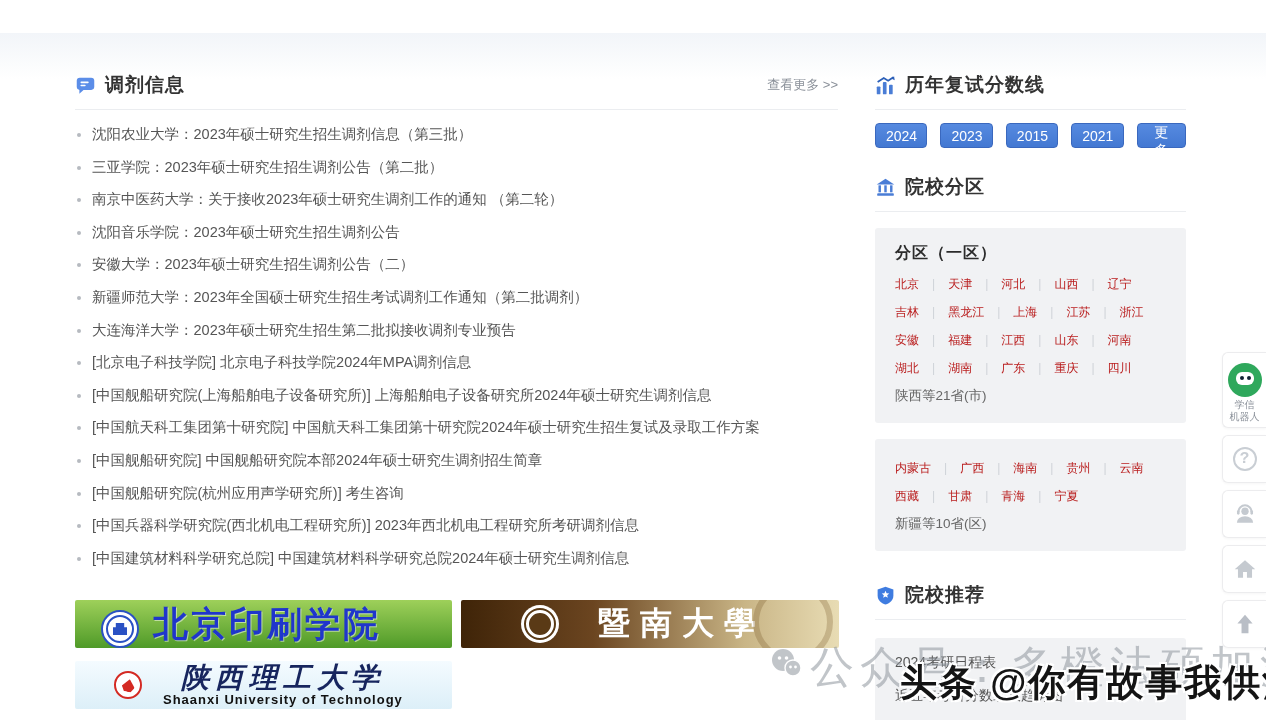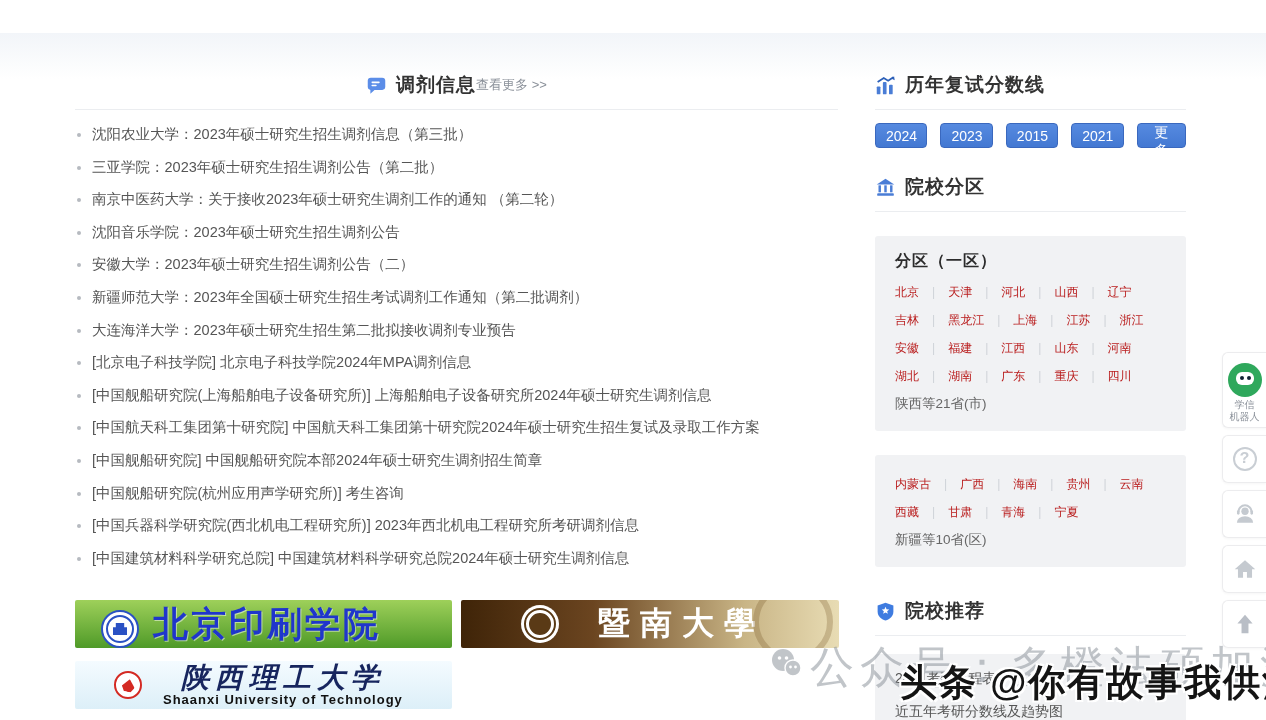--- a/index.html
+++ b/index.html
@@ -10,21 +10,21 @@
     background:linear-gradient(#f2f5f9, rgba(242,245,249,0)); }
 
   
   .sec-header { display:flex; align-items:center; gap:9px; }
   .sec-header .ttl { font-size:19px; font-weight:bold; color:#333; letter-spacing:1px; }
   .hdr-ico { width:21px; height:21px; flex:0 0 auto; }
   .divider { height:1px; background:#ebedf0; margin-top:11px; }
 
   
   .left-col { position:absolute; left:75px; top:72px; width:763px; }
-  .left-head { display:flex; align-items:center; justify-content:center; }
+  .left-head { display:flex; align-items:center; justify-content:space-between; }
   .more-link { font-size:13px; color:#8a9099; cursor:pointer; }
   .news-list { list-style:none; margin-top:8px; }
   .news-list li { position:relative; font-size:14.5px; color:#555; line-height:32.6px;
     padding-left:17px; white-space:nowrap; overflow:hidden; cursor:pointer; }
   .news-list li::before { content:""; position:absolute; left:2px; top:15px; width:4px; height:4px;
     border-radius:50%; background:#b6bac0; }
 
   
   .banners { position:absolute; left:75px; top:600px; width:764px; display:grid;
     grid-template-columns:377px 378px; column-gap:9px; row-gap:13px; }
@@ -68,21 +68,21 @@
   .b-xijing .btxt { font-family:"Liberation Serif", serif; font-size:30px; font-weight:bold; color:#fff; letter-spacing:6px; line-height:30px; }
   .b-xijing .ben { font-size:12px; color:#e8f2ef; letter-spacing:3px; }
 
   
   .sidebar { position:absolute; left:875px; top:72px; width:311px; }
   .year-row { display:flex; gap:13px; margin-top:13px; }
   .year-row button { min-width:48px; height:25px; padding:0 10px; border:1px solid #3a68be;
     border-radius:4px; background:linear-gradient(#568ae0,#4378d2); color:#fff; font-size:14px;
     font-family:"Liberation Sans", sans-serif; cursor:pointer; }
   .side-sec { margin-top:26px; }
-  .zone-card { background:#f1f2f4; border-radius:3px; padding:15px 16px 13px 20px; margin-top:24px; }
+  .zone-card { background:#f1f2f4; border-radius:3px; padding:15px 16px 13px 20px; margin-top:16px; }
   .zone-title { font-size:16px; font-weight:bold; color:#2b2b2b; letter-spacing:1px; margin-bottom:6px; }
   .prov-row { font-size:12px; color:#b91c1c; line-height:28px; white-space:nowrap; }
   .prov-row span { cursor:pointer; }
   .prov-row span + span::before { content:"|"; color:#cfd3d8; margin:0 13px; cursor:default; }
   .zone-foot { font-size:13.5px; color:#666; line-height:28px; }
   .rec-card { background:#f1f2f4; border-radius:3px; padding:8px 20px; margin-top:18px; height:132px; }
   .rec-card div { font-size:14px; color:#555; line-height:33px; white-space:nowrap; overflow:hidden; cursor:pointer; }
 
   
   .fl-bar { position:absolute; right:0; top:352px; width:44px; display:flex; flex-direction:column; gap:7px; }

